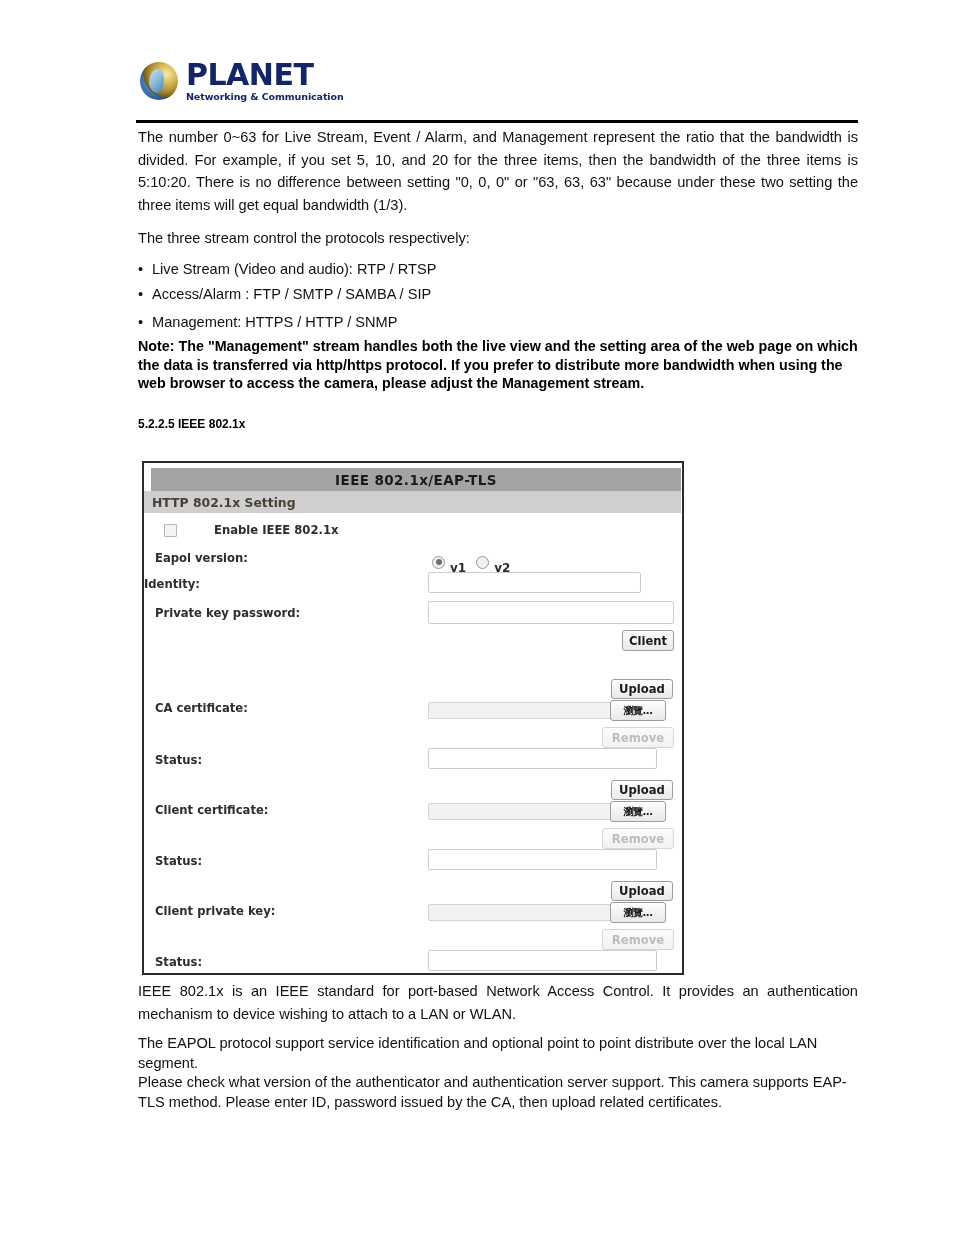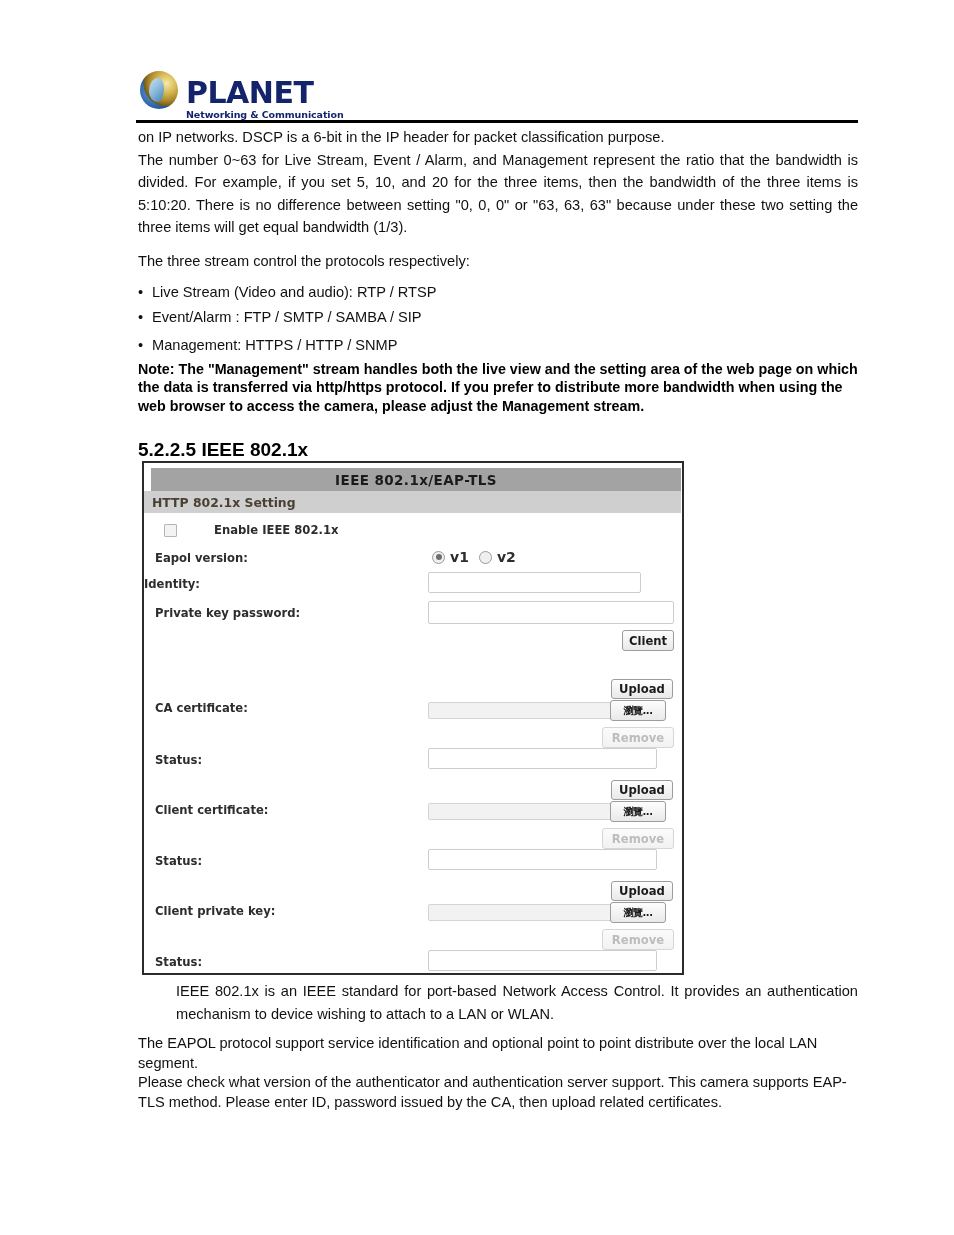--- a/index.html
+++ b/index.html
@@ -48,21 +48,20 @@
     top: 7px;
     width: 15px;
     height: 24px;
     border-radius: 60% 40% 45% 55% / 55% 45% 55% 45%;
     background: linear-gradient(130deg, #cfe6f8 0%, #8ec0e6 45%, #3f7fbd 100%);
     opacity: .95;
   }
   .logo-text {
     margin-left: 8px;
     line-height: 1;
-    margin-top: 18px;
   }
   .logo-word {
     font-size: 30px;
     font-weight: bold;
     letter-spacing: -0.5px;
     color: #13246b;
     font-family: "DejaVu Sans", sans-serif;
   }
   .logo-tag {
     font-size: 9.5px;
@@ -106,21 +105,21 @@
 
   .note {
     font-size: 14.3px;
     line-height: 18.6px;
     font-weight: bold;
     color: #000;
     margin-top: 2px;
   }
 
   h3.section-heading {
-    font-size: 19px;
+    font-size: 12px;
     font-weight: bold;
     margin: 0;
     padding: 0;
     color: #000;
     font-family: "Liberation Sans", sans-serif;
   }
 
   
   .panel {
     position: absolute;
@@ -206,22 +205,22 @@
   }
   .radio.on::after {
     content: "";
     position: absolute;
     left: 2.5px; top: 2.5px;
     width: 6px; height: 6px;
     border-radius: 50%;
     background: #6e6e6e;
   }
   .radio-lbl {
-    margin: 0 10px 0 5px;
-    font-size: 14px;
+    margin: 12px 10px 0 5px;
+    font-size: 12px;
     font-weight: bold;
     color: #2d2d2d;
   }
 
   .txtfield {
     position: absolute;
     background: #ffffff;
     border: 1px solid #cdcdcd;
     border-radius: 2px;
     box-sizing: border-box;
@@ -283,31 +282,30 @@
     <div class="logo-text">
       <div class="logo-word">PLANET</div>
       <div class="logo-tag">Networking &amp; Communication</div>
     </div>
   </div>
   <div class="header-rule"></div>
 </div>
 
 <div class="content">
 
-  <p class="para p-block">on IP networks. DSCP is a 6-bit in the IP header for packet classification purpose.</p>
 
   <p class="para p-block" style="margin-top:0px;">The number 0~63 for Live Stream, Event / Alarm, and Management represent the ratio that the bandwidth is divided. For example, if you set 5, 10, and 20 for the three items, then the bandwidth of the three items is 5:10:20. There is no difference between setting "0, 0, 0" or "63, 63, 63" because under these two setting the three items will get equal bandwidth (1/3).</p>
 
   <p class="para" style="margin-top:11px;">The three stream control the protocols respectively:</p>
 
   <div class="bullet-line" style="margin-top:7px;">
     <span class="dot">•</span><span>Live Stream (Video and audio): RTP / RTSP</span>
   </div>
   <div class="bullet-line">
-    <span class="dot">•</span><span>Event/Alarm : FTP /  SMTP /   SAMBA  /   SIP</span>
+    <span class="dot">•</span><span>Access/Alarm : FTP /  SMTP /   SAMBA  /   SIP</span>
   </div>
   <div class="bullet-line" style="margin-top:3px;">
     <span class="dot">•</span><span>Management: HTTPS / HTTP / SNMP</span>
   </div>
 
   <div class="note">Note: The "Management" stream handles both the live view and the setting area of the web page on which the data is transferred via http/https protocol. If you prefer to distribute more bandwidth when using the web browser to access the camera, please adjust the Management stream.</div>
 
   <h3 class="section-heading" style="margin-top:24px;">5.2.2.5 IEEE 802.1x</h3>
 </div>
 
@@ -360,18 +358,18 @@
     <div class="filefield" style="left:284px; top:391px; width:200px;"></div>
     <div class="btn browse" style="left:466px; top:389px; width:56px; height:21px;">瀏覽...</div>
     <div class="btn disabled" style="left:458px; top:416px; width:72px; height:21px;">Remove</div>
     <div class="lbl" style="left:11px; top:442px;">Status:</div>
     <div class="txtfield" style="left:284px; top:437px; width:229px;"></div>
 
   </div>
 </div>
 
 <div class="footer-text">
-  <p style="text-align:justify;margin-left:38px;">IEEE 802.1x is an IEEE standard for port-based Network Access Control. It provides an authentication mechanism to device wishing to attach to a LAN or WLAN.</p>
+  <p style="text-align:justify;">IEEE 802.1x is an IEEE standard for port-based Network Access Control. It provides an authentication mechanism to device wishing to attach to a LAN or WLAN.</p>
   <div class="tight" style="margin-top:9px;">
     <p>The EAPOL protocol support service identification and optional point to point distribute over the local LAN segment.</p>
     <p>Please check what version of the authenticator and authentication server support. This camera supports EAP-TLS method. Please enter ID, password issued by the CA, then upload related certificates.</p>
   </div>
 </div>
 
 </body></html>

